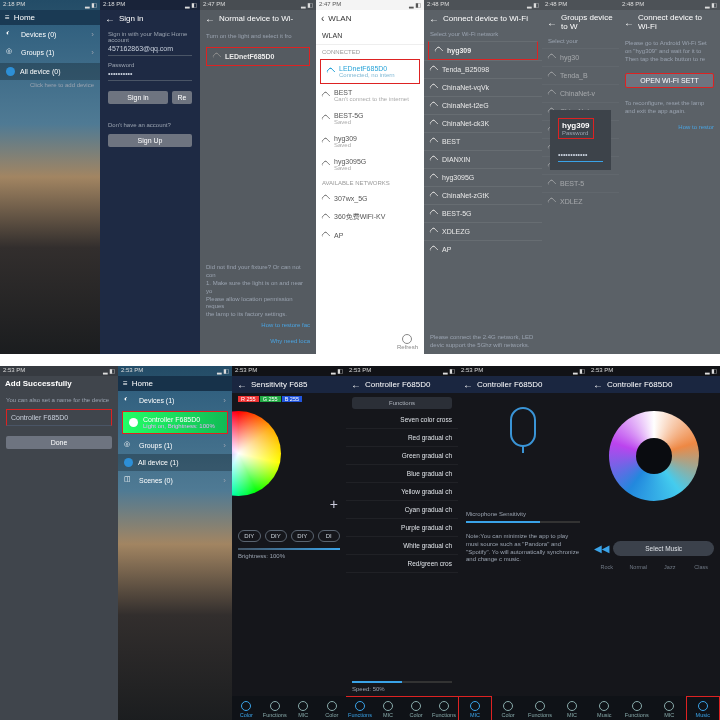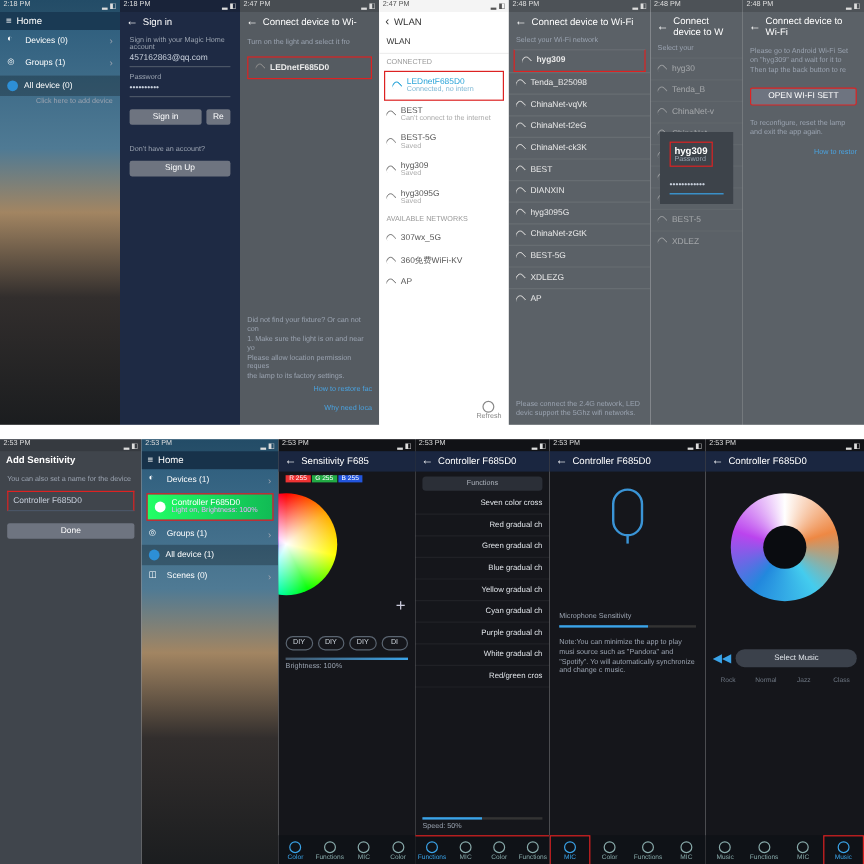--- a/index.html
+++ b/index.html
@@ -105,21 +105,21 @@
     </div>
   </div>
 
   <div class="panel grey" style="width:116px">
     <div class="statusbar">
         <span>2:47 PM</span>
         <span>▂ ◧</span>
       </div>
     <div class="header">
         <span class="back">←</span>
-        <span>Connect device to Wi-</span>
+        <span>Normal device to Wi-</span>
       </div>
     <div class="small" style="padding:6px 6px">Turn on the light and select it fro</div>
     <div class="list-item redbox" style="margin:2px 6px;font-weight:600">
         <span class="wifi2"></span>
         <span>LEDnetF685D0</span>
       </div>
     <div style="position:absolute;bottom:10px;left:6px;right:6px">
       <div class="hint">Did not find your fixture? Or can not con</div>
       <div class="hint">1. Make sure the light is on and near yo</div>
       <div class="hint">Please allow location permission reques</div>
@@ -262,21 +262,21 @@
       </div>
     <div class="hint" style="position:absolute;bottom:4px;left:6px;right:6px">Please connect the 2.4G network, LED devic support the 5Ghz wifi networks.</div>
   </div>
 
   <div class="panel greyx" style="width:77px">
     <div class="statusbar">
         <span>2:48 PM</span>
       </div>
     <div class="header">
         <span class="back">←</span>
-        <span>Connect device to W</span>
+        <span>Groups device to W</span>
       </div>
     <div class="small" style="padding:4px 6px">Select your</div>
     <div id="p6nets">
         <div class="list-item list-sep" style="opacity: 0.5;">
           <span class="wifi2" style="border-color:#ccc"></span>
           <span>hyg30</span>
         </div>
         <div class="list-item list-sep" style="opacity: 0.5;">
           <span class="wifi2" style="border-color:#ccc"></span>
           <span>Tenda_B</span>
@@ -343,21 +343,21 @@
 </div>
 
 <div class="grid row2">
 
   <div class="panel" style="width:118px;background:#40454c">
     <div class="statusbar">
         <span>2:53 PM</span>
         <span>▂ ◧</span>
       </div>
     <div class="header" style="font-weight:600">
-        <span>Add Sensitivity</span>
+        <span>Add Successfully</span>
       </div>
     <div class="small" style="padding:6px">You can also set a name for the device</div>
     <div class="field redbox" style="margin:0 6px;padding:4px">Controller  F685D0</div>
     <div class="btn" style="margin:10px 6px">Done</div>
   </div>
 
   <div class="panel sky" style="width:114px">
     <div class="statusbar">
         <span>2:53 PM</span>
         <span>▂ ◧</span>

